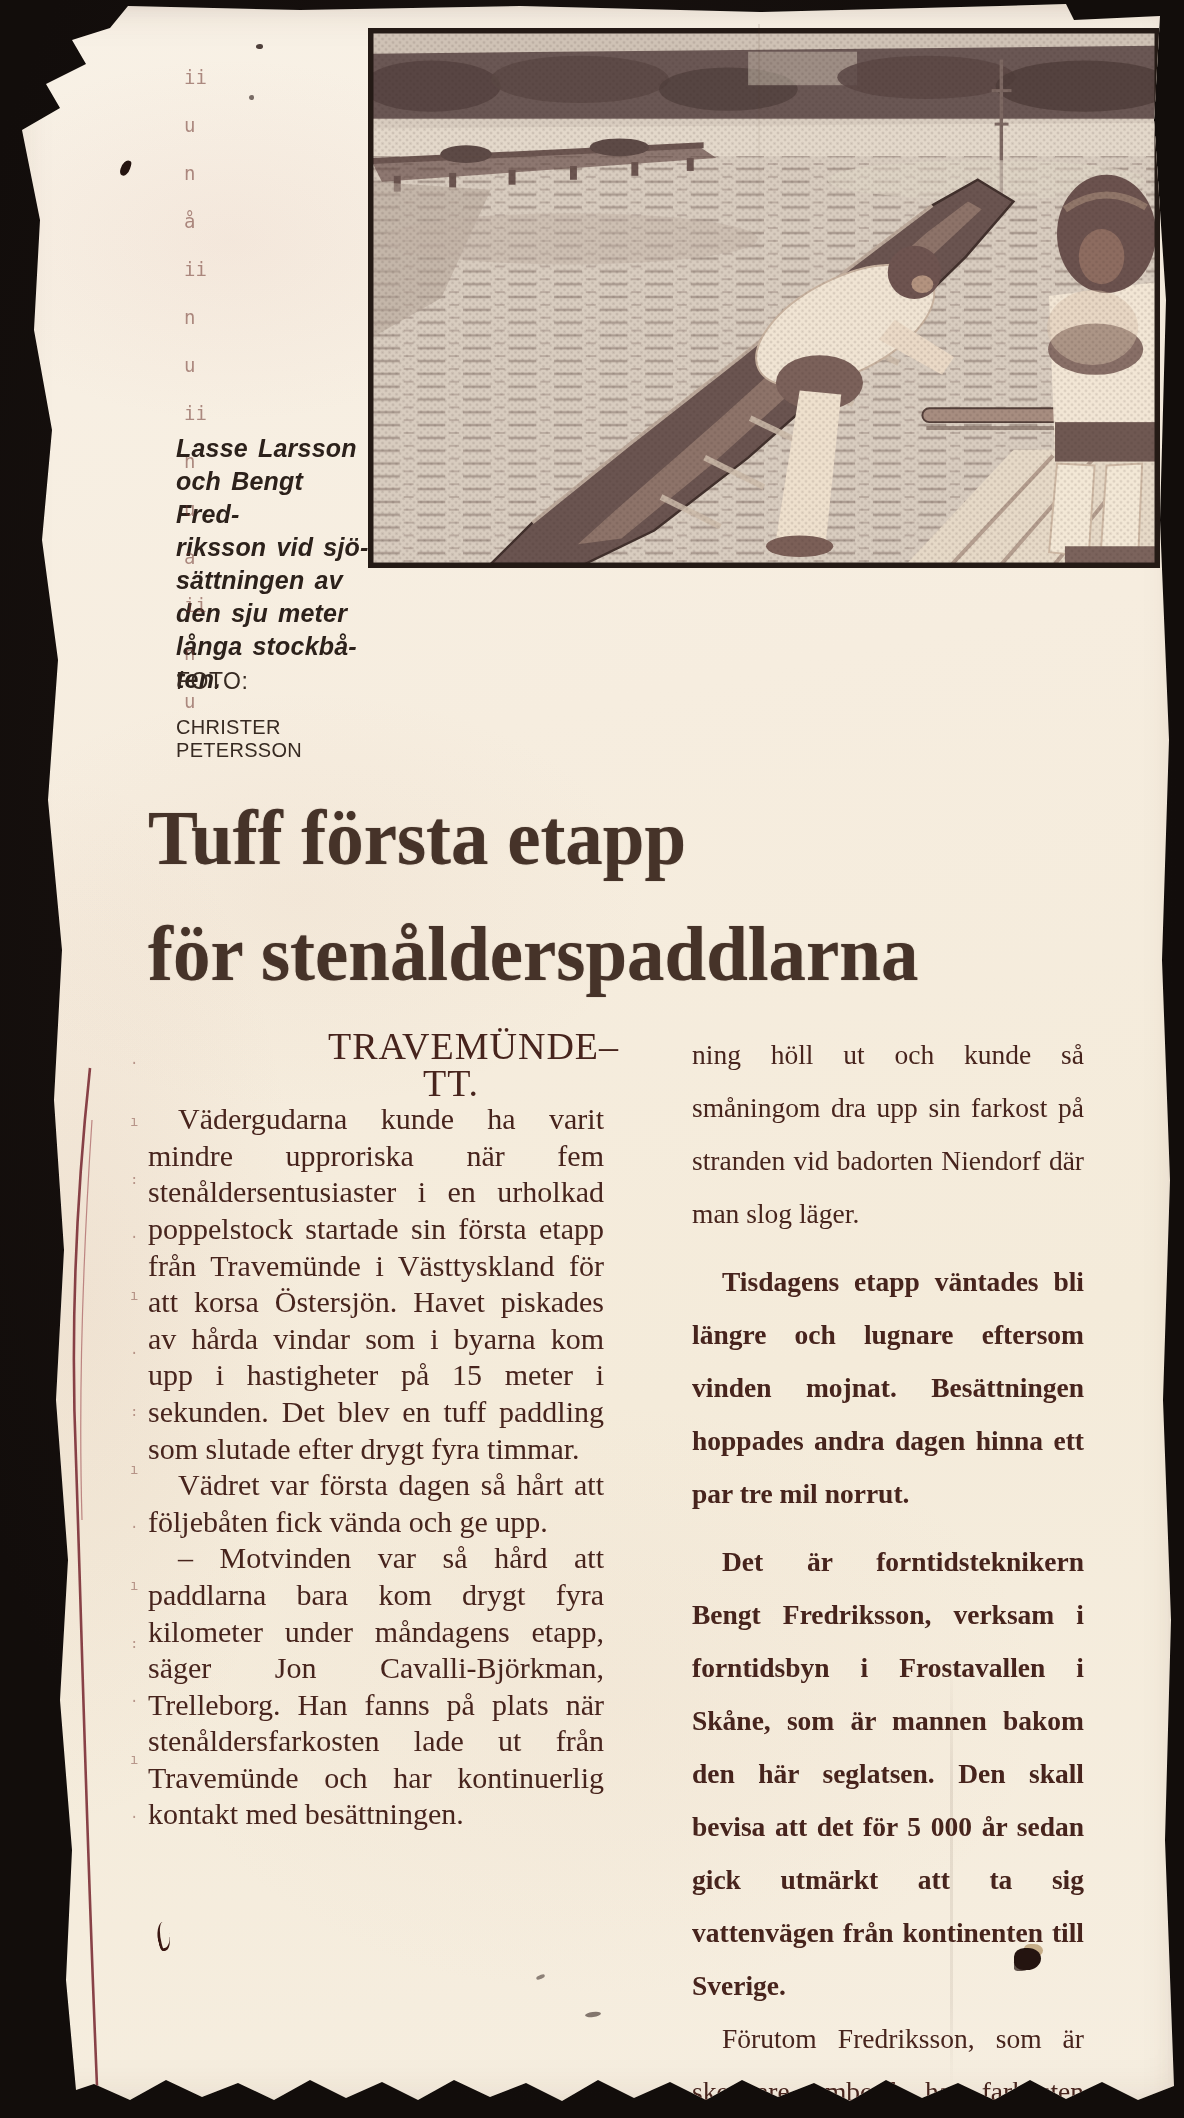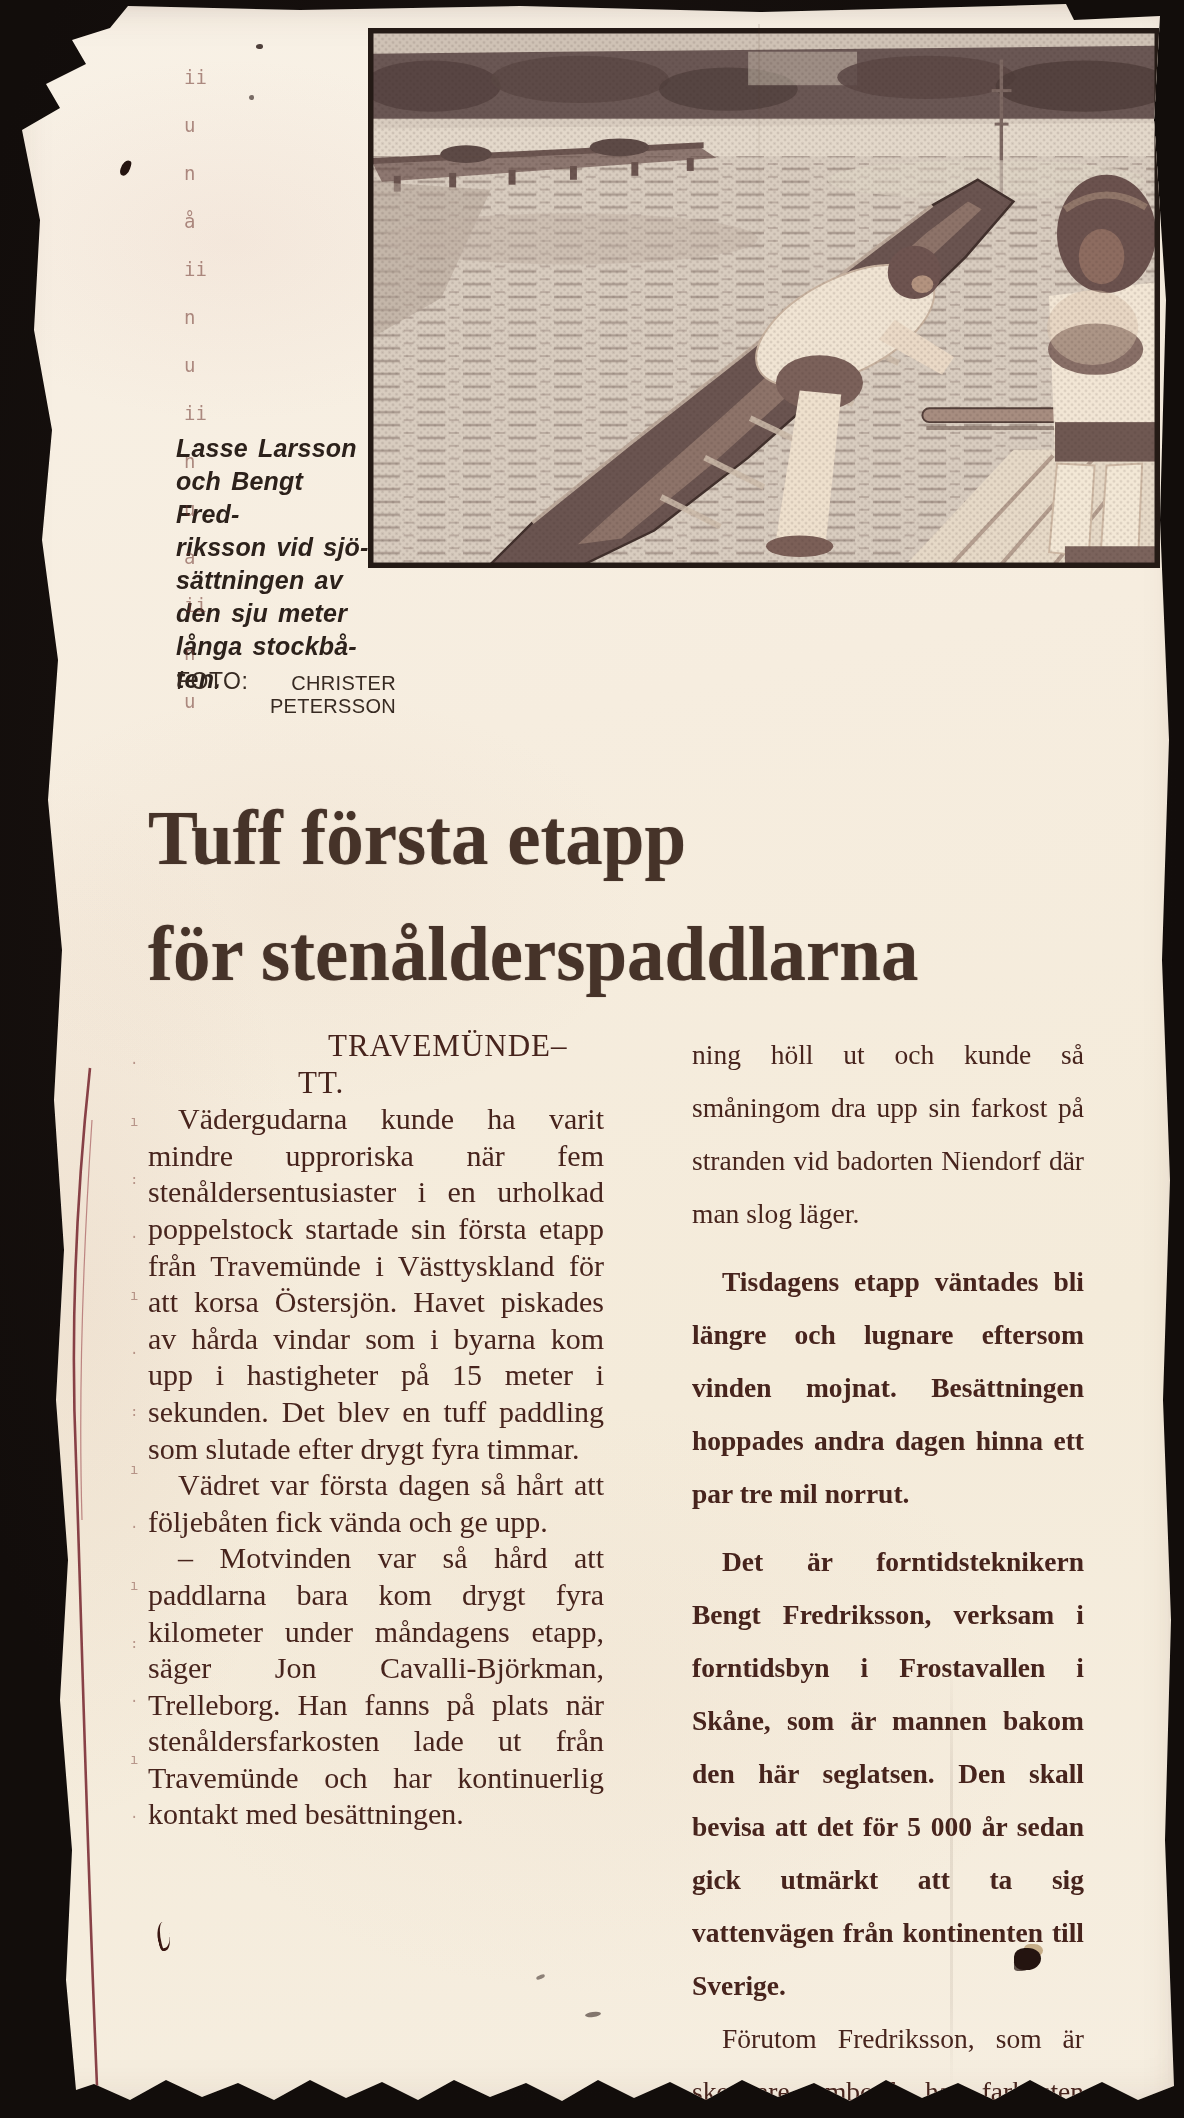--- a/index.html
+++ b/index.html
@@ -26,32 +26,32 @@
   .photo{position:absolute;left:368px;top:28px;width:792px;height:540px;box-sizing:border-box;
          border:4px solid #241a15;background:#d8ccc0;}
   .photo svg{display:block;width:100%;height:100%;}
   
   .caption{position:absolute;left:176px;top:432px;width:200px;color:#2c211b;
     font-family:"Liberation Sans","DejaVu Sans",sans-serif;font-style:italic;font-weight:700;
     font-size:25px;line-height:33px;white-space:pre-line;word-spacing:3px;letter-spacing:.2px;}
   .credit{position:absolute;left:176px;width:220px;color:#372a22;
     font-family:"Liberation Sans","DejaVu Sans",sans-serif;font-weight:400;}
   .credit-label{top:668px;font-size:23px;letter-spacing:.5px;}
-  .credit-name{top:672px;font-size:20px;letter-spacing:.3px;text-align:right;}
+  .credit-name{top:716px;font-size:20px;letter-spacing:.3px;}
   
   .headline{position:absolute;left:148px;top:780px;width:900px;color:#463329;
     font-weight:700;font-size:78px;line-height:116px;letter-spacing:0;
     transform:scaleX(.96);transform-origin:left top;
     text-shadow:0 0 1px rgba(70,51,41,.55);}
   
   .col{position:absolute;top:1028px;color:#47241d;text-align:justify;}
   .col p{margin:0;text-indent:30px;}
   .col-left{left:148px;width:456px;font-size:30px;line-height:36.6px;}
   .col-right{left:692px;width:392px;font-size:27.5px;line-height:53px;}
-  .dateline{text-indent:0;padding-left:150px;letter-spacing:1px;font-size:31px;}
+  .dateline{text-indent:0;text-align:center;padding-left:150px;letter-spacing:1px;font-size:38px;}
   .no-indent{text-indent:0 !important;}
   .gap-before{margin-top:15px !important;font-weight:bold;}
   .force-justify{text-align-last:justify;}
   
   .edge-marks{position:absolute;color:rgba(110,52,46,.55);white-space:pre-line;
     font-family:"DejaVu Sans Mono",monospace;pointer-events:none;}
   .marks-top{left:184px;top:53px;font-size:19px;line-height:48px;}
   .marks-mid{left:130px;top:1034px;font-size:14px;line-height:58px;color:rgba(110,48,42,.45);}
   .artifact-svg{position:absolute;inset:0;width:100%;height:100%;pointer-events:none;}
   .speck{position:absolute;background:#241410;border-radius:60% 40% 55% 45%;}

